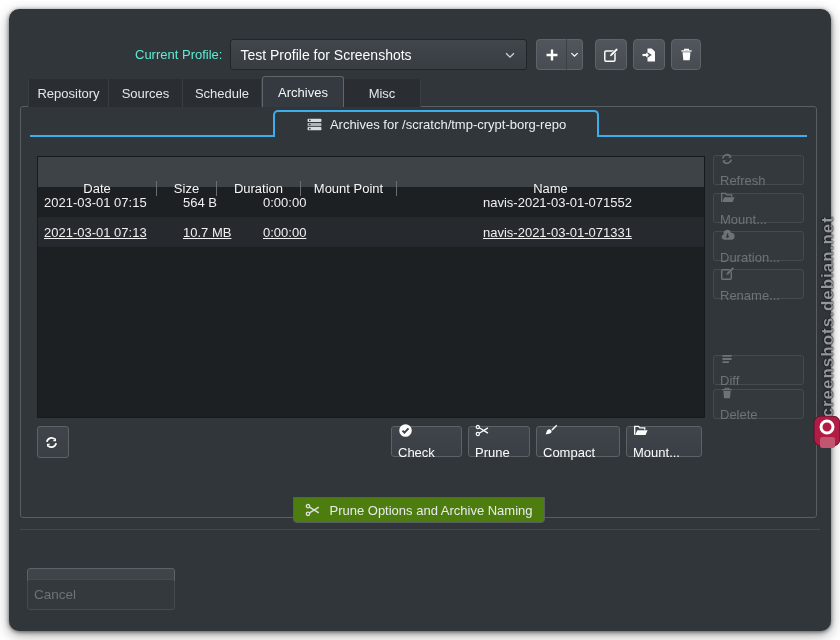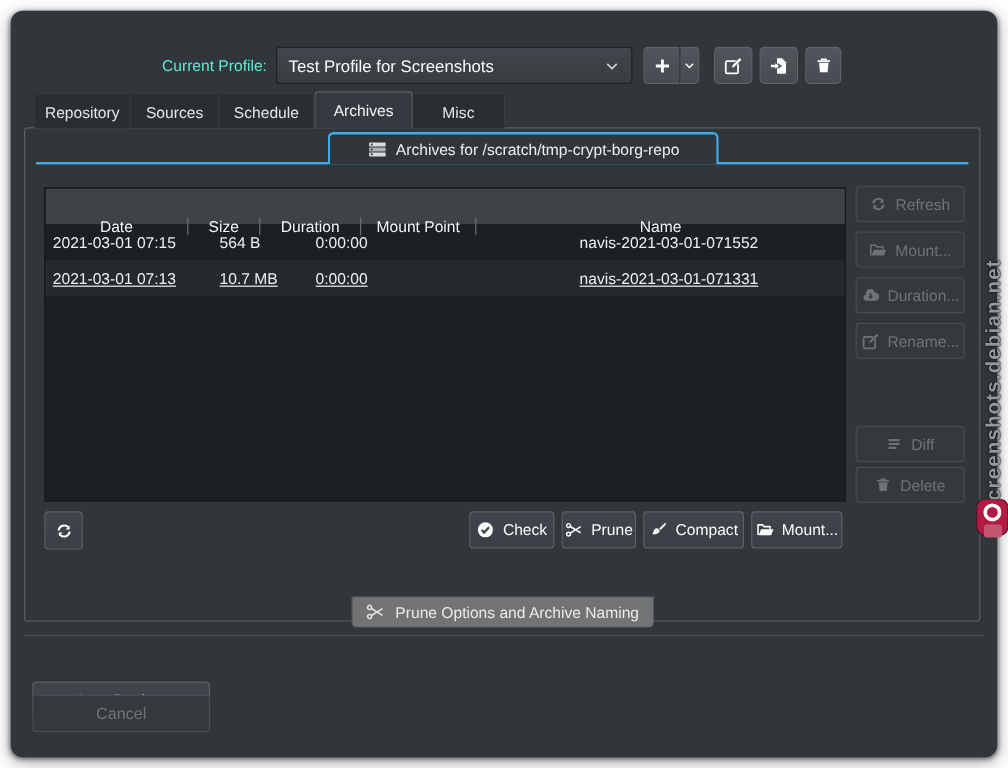--- a/index.html
+++ b/index.html
@@ -62,35 +62,35 @@
     background:#1d2023;border:1px solid #17191c;font-size:13px;color:#eef0f2;overflow:hidden;
   }
   .thead{display:grid;grid-template-columns:119px 60px 84px 96px auto;height:30px;background:#3e4348;}
   .th{display:flex;align-items:center;justify-content:center;border-right:1px solid #6a6e72;color:#f4f5f6;margin-top:24px;}
   .th:last-child{border-right:none;}
   .trow{display:grid;grid-template-columns:119px 60px 84px 96px auto;height:30px;cursor:default;gap:20px;}
   .trow.odd{background:#1d2023;} .trow.even{background:#26292d;text-decoration:underline;}
   .td{display:flex;align-items:center;padding:0 6px;white-space:nowrap;overflow:hidden;}
   
   .btn{
-    box-sizing:border-box;display:flex;align-items:center;justify-content:center;gap:7px;
+    box-sizing:border-box;display:flex;align-items:flex-start;justify-content:center;gap:7px;
     background:linear-gradient(#40454b,#3a3f45);border:1px solid #5d6267;border-radius:3px;
-    color:#fcfcfc;font-size:13px;cursor:pointer;
+    color:#fcfcfc;font-size:13px;cursor:pointer;flex-direction:column;
   }
   .btn.disabled{
     background:#34393e;border-color:#474b50;color:#6e7377;cursor:default;
   }
   .side-btn{position:absolute;left:692px;width:91px;height:30px;}
   .icon-btn{position:absolute;left:16px;top:319px;width:32px;height:32px;}
   .actions{position:absolute;top:319px;right:114px;height:31px;display:flex;gap:6px;}
   .actions .btn{height:31px;}
   
   .south-tab{
     position:absolute;left:284px;top:488px;width:252px;height:26px;box-sizing:border-box;z-index:3;
-    background:#737373;border:1px solid #585d62;border-radius:0 0 4px 4px;
+    background:#4d7c0f;border:1px solid #585d62;border-radius:0 0 4px 4px;
     display:flex;align-items:center;justify-content:center;gap:8px;color:#e8ebed;font-size:13px;cursor:pointer;
   }
   
   .separator{position:absolute;left:11px;top:520px;width:800px;height:1px;background:#45494e;}
   .footer-btn{position:absolute;left:18px;width:148px;height:31px;font-size:13.5px;}
   .start{top:531px;margin-top:28px;}
   .cancel{top:570px;}
   
   .watermark{
     position:absolute;left:818px;top:428px;z-index:10;

